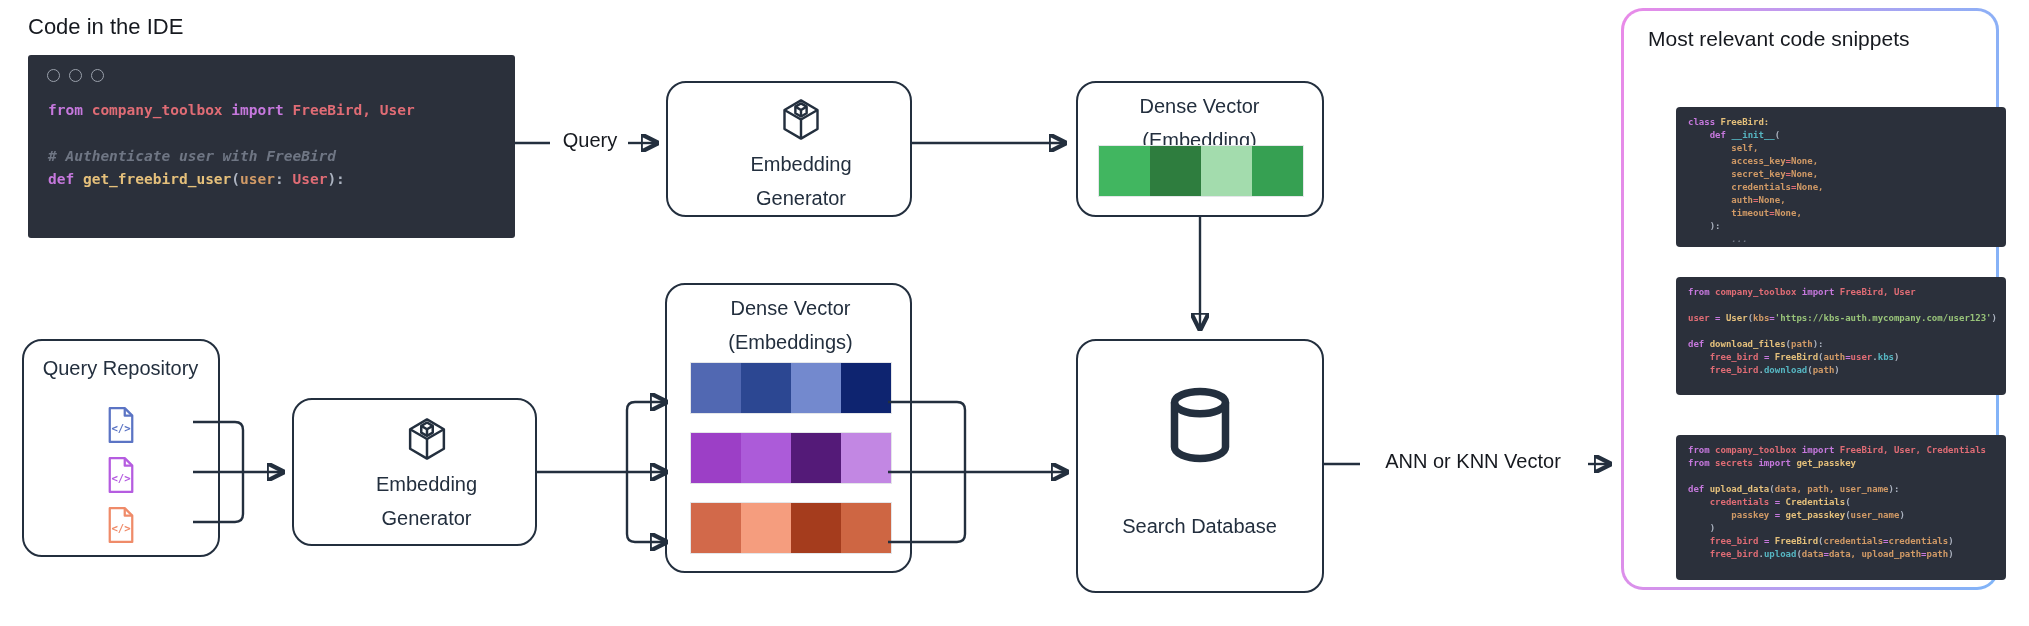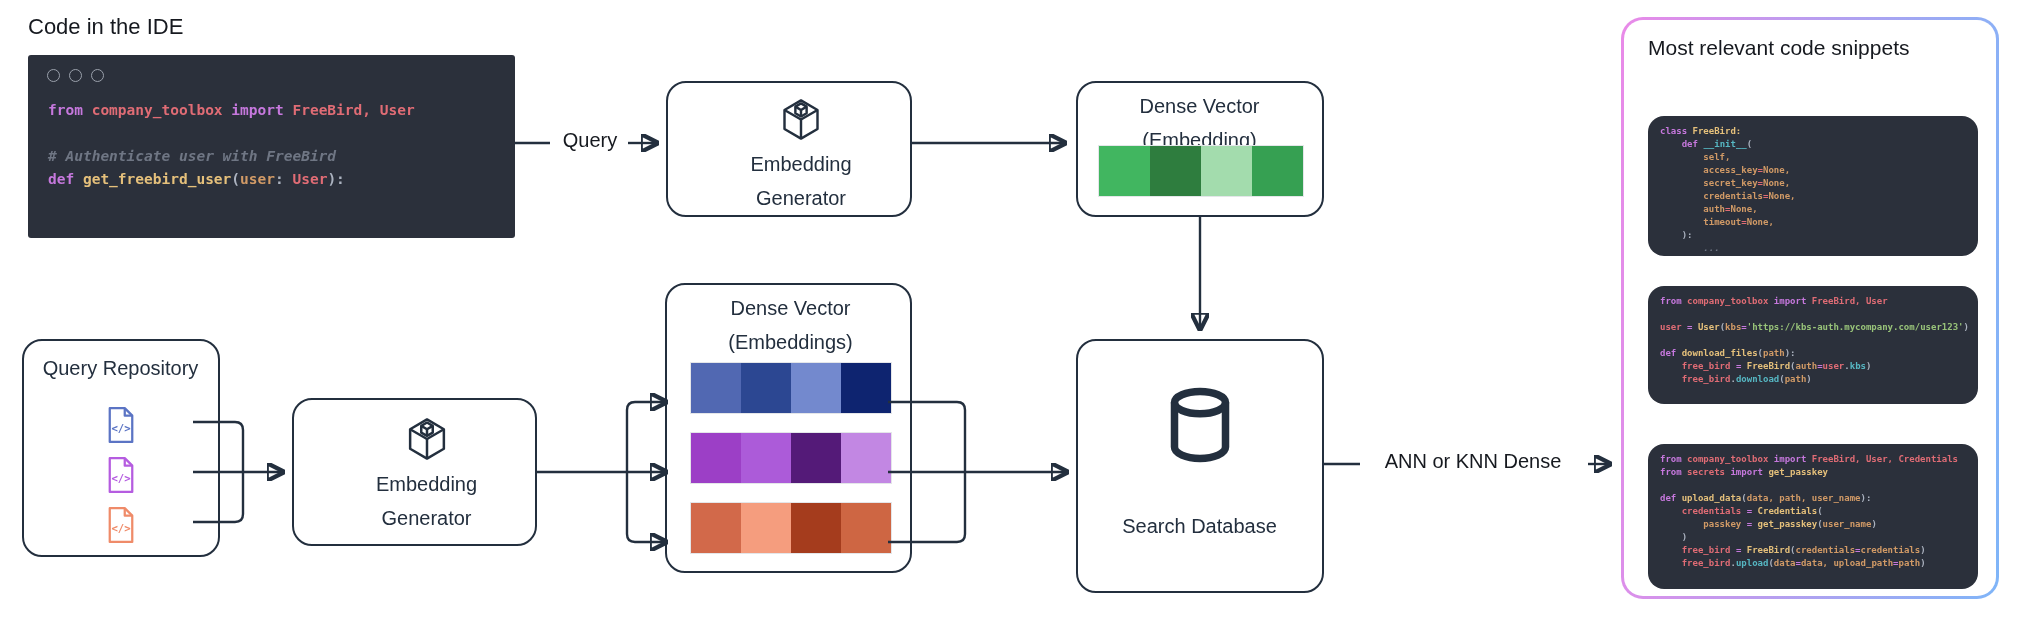--- a/index.html
+++ b/index.html
@@ -25,27 +25,27 @@
   
   .edge-label{position:absolute;font-size:20px;color:#16191f;text-align:center;}
   
   .gen{display:flex;flex-direction:column;align-items:center;padding-top:14px;padding-left:24px;}
   .gen .icon{width:46px;height:46px;color:var(--stroke);}
   .gen .node-label{margin-top:5px;}
   
   .swatch-row{display:flex;border:1px solid #E4E6E9;box-sizing:content-box;}
   .sw{height:100%;flex:1;}
   
-  #panel{position:absolute;left:1621px;top:17px;width:378px;height:582px;border-radius:22px;
+  #panel{position:absolute;left:1621px;top:8px;width:378px;height:582px;border-radius:22px;
          border:3px solid transparent;box-sizing:border-box;
          background:linear-gradient(#fff,#fff) padding-box,linear-gradient(95deg,#E98AE8,#7FB5F8) border-box;}
   .panel-title{position:absolute;left:24px;top:14px;width:310px;font-size:21px;line-height:27px;color:#16191f;}
-  .code-block{position:absolute;background:var(--editor-bg);border-radius:16px;
+  .code-block{position:absolute;background:var(--editor-bg);border-radius:4px;
               font-family:"DejaVu Sans Mono",monospace;font-size:9px;font-weight:bold;
-              line-height:13px;white-space:pre;padding:9px 12px;box-sizing:border-box;overflow:hidden;}
+              line-height:13px;white-space:pre;padding:9px 12px;box-sizing:border-box;overflow:hidden;margin-left:28px;}
   .cl{min-height:13px;}
   
   .file-icon{position:absolute;width:30px;height:38px;}
   svg.lines{position:absolute;left:0;top:0;z-index:6;pointer-events:none;}
   svg.lines path{stroke:var(--stroke);stroke-width:2.4;fill:none;}
   marker path{fill:var(--stroke);stroke:none;}
   .db-icon{color:var(--stroke);}
 </style>
 </head>
 <body>
@@ -88,21 +88,21 @@
   </div>
 
   <div class="node" style="left:1076px;top:339px;width:248px;height:254px;">
     <svg class="abs db-icon" style="left:86px;top:44px;width:72px;height:82px;" viewBox="0 0 24 26" fill="none" stroke="currentColor" stroke-width="2.5">
       <ellipse cx="12" cy="5.2" rx="8.5" ry="3.7"></ellipse>
       <path d="M3.5 5.2 V20 c0 2.1 3.8 3.8 8.5 3.8 s8.5 -1.7 8.5 -3.8 V5.2"></path>
     </svg>
     <div class="node-label abs" style="left:0;top:168px;width:243px;">Search Database</div>
   </div>
 
-  <div class="edge-label" style="left:1358px;top:450px;width:230px;">ANN or KNN Dense</div>
+  <div class="edge-label" style="left:1358px;top:450px;width:230px;">ANN or KNN Vector</div>
 
   <div class="node" style="left:22px;top:339px;width:198px;height:218px;">
     <div class="node-label abs" style="left:0;top:10px;width:193px;">Query Repository</div>
     <svg class="file-icon" style="left: 82px; top: 65px; color: rgb(91, 116, 196);" viewBox="0 0 24 30" fill="none" stroke="currentColor" stroke-width="1.8" stroke-linejoin="round">
       <path d="M3 1.5 H15 L21 7.5 V28.5 H3 Z"></path>
         <path d="M15 1.5 V7.5 H21"></path>
       <text x="12" y="20.5" text-anchor="middle" fill="currentColor" stroke="none" font-family="DejaVu Sans Mono, monospace" font-size="8.5" font-weight="bold">&lt;/&gt;</text>
     </svg>
     <svg class="file-icon" style="left: 82px; top: 115px; color: rgb(181, 92, 224);" viewBox="0 0 24 30" fill="none" stroke="currentColor" stroke-width="1.8" stroke-linejoin="round">
       <path d="M3 1.5 H15 L21 7.5 V28.5 H3 Z"></path>

